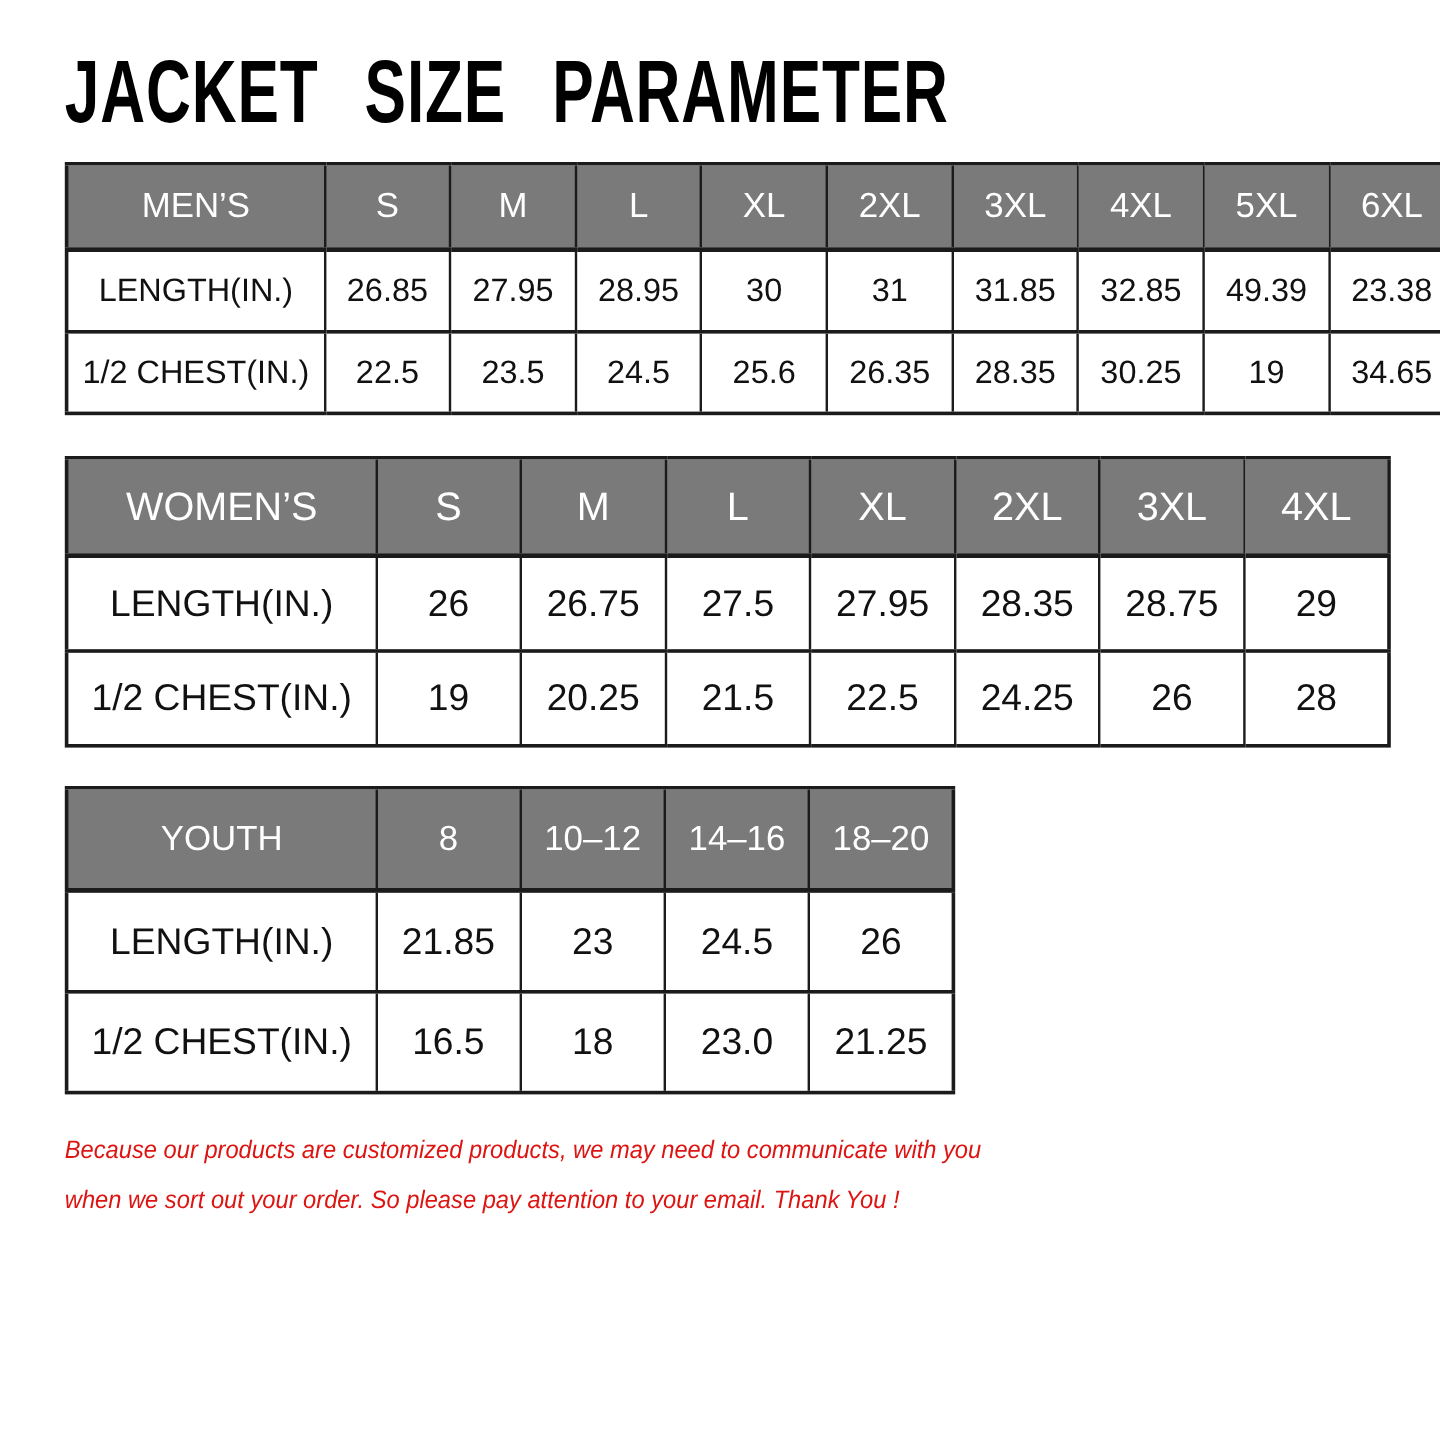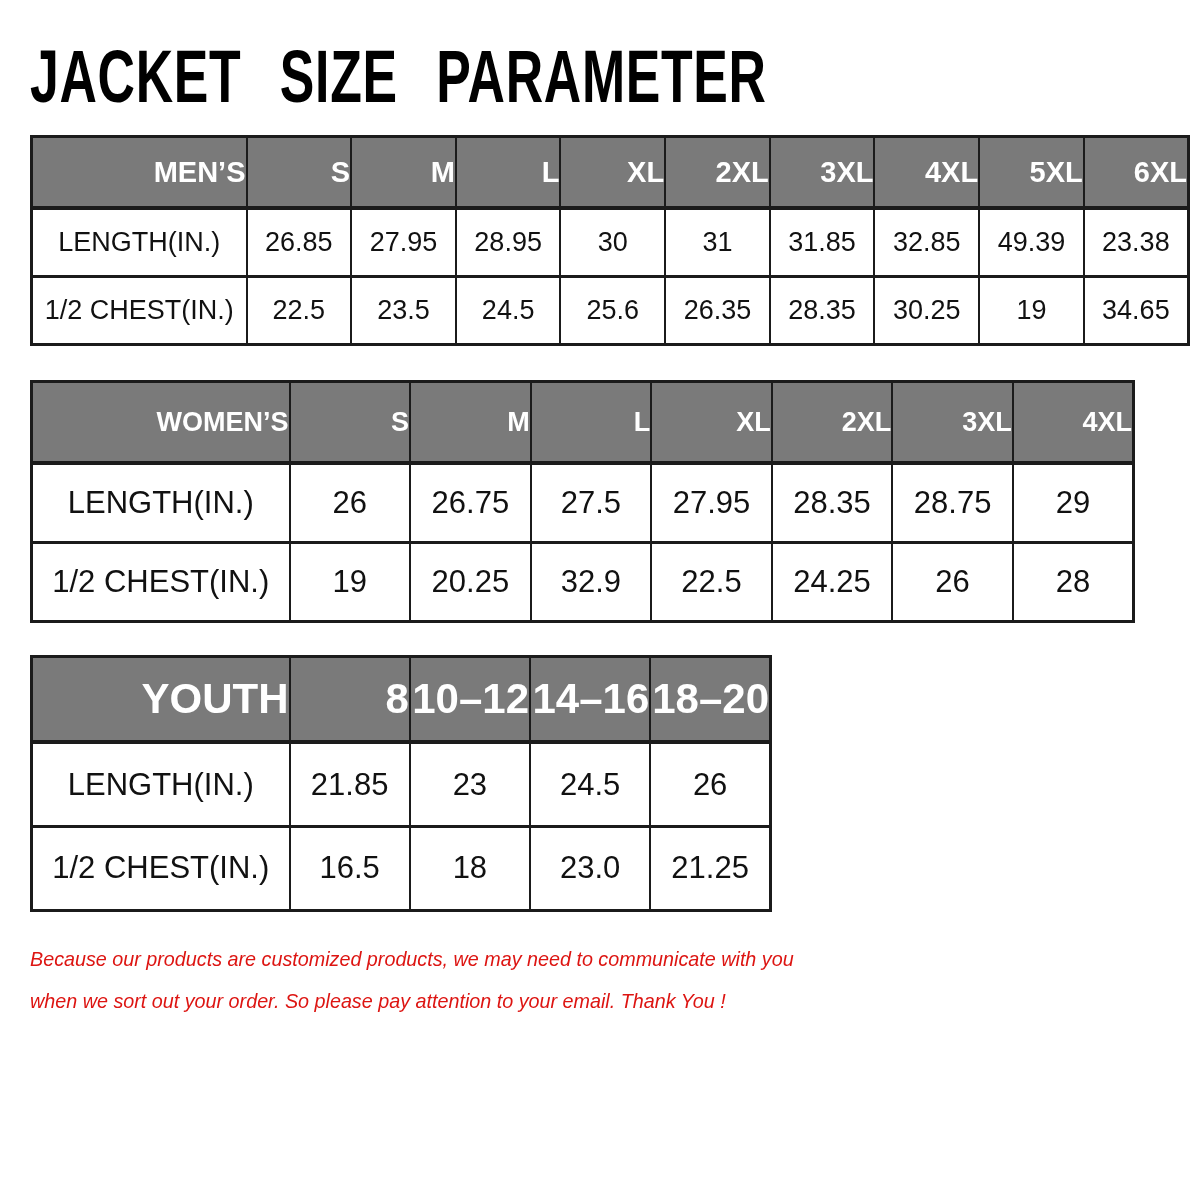--- a/index.html
+++ b/index.html
@@ -8,21 +8,21 @@
     --accent-red:#dd1512;
     --border:#1b1b1b;
     --text:#111111;
   }
   *{box-sizing:border-box;}
   html,body{margin:0;padding:0;}
   body{
     width:1200px;height:1200px;overflow:hidden;background:#ffffff;
     font-family:"Liberation Sans",sans-serif;color:var(--text);
   }
-  .page{padding:20px 30px 0 30px;}
+  .page{padding:20px 30px 0 30px;margin-left:24px;}
 
   .title{
     margin:0;font-size:74px;line-height:72px;font-weight:bold;
     letter-spacing:1px;word-spacing:0.45em;white-space:nowrap;
     display:inline-block;transform:scaleX(0.70);transform-origin:0 50%;
     color:#000;
   }
   .note{
     margin-top:14px;color:var(--accent-red);
     font-size:29px;line-height:39px;font-weight:bold;
@@ -37,30 +37,30 @@
   table.size-table td{
     border-left:2px solid var(--border);
     border-right:2px solid var(--border);
     border-top:3px solid var(--border);
     border-bottom:3px solid var(--border);
     text-align:center;vertical-align:middle;padding:0;
     overflow:hidden;white-space:nowrap;
   }
   table.size-table thead th{
     background:var(--header-bg);color:var(--header-text);
-    font-weight:bold;border-bottom:4px solid var(--border);text-align:right;
+    font-weight:normal;border-bottom:4px solid var(--border);
   }
   table.mens{width:1160px;margin-top:18px;}
   table.mens thead th{height:72px;font-size:29px;}
   table.mens tbody td{height:68px;font-size:27px;}
   table.womens{width:1105px;margin-top:34px;}
-  table.womens thead th{height:82px;font-size:27px;}
+  table.womens thead th{height:82px;font-size:33px;}
   table.womens tbody td{height:79px;font-size:31px;}
   table.youth{width:742px;margin-top:32px;}
-  table.youth thead th{height:86px;font-size:42px;}
+  table.youth thead th{height:86px;font-size:29px;}
   table.youth tbody td{height:84px;font-size:31px;}
 
   .footer-para{
     margin:26px 0 0 0;color:var(--accent-red);
     font-size:21px;line-height:42px;font-style:italic;
   }
   .footer-para .cond,
   .advice .cond{display:inline-block;transform:scaleX(0.94);transform-origin:0 50%;white-space:nowrap;}
   .advice{
     margin:22px 0 0 0;color:var(--accent-red);
@@ -161,21 +161,21 @@
         <td>27.5</td>
         <td>27.95</td>
         <td>28.35</td>
         <td>28.75</td>
         <td>29</td>
       </tr>
       <tr>
         <td>1/2 CHEST(IN.)</td>
         <td>19</td>
         <td>20.25</td>
-        <td>32.9</td>
+        <td>21.5</td>
         <td>22.5</td>
         <td>24.25</td>
         <td>26</td>
         <td>28</td>
       </tr>
     </tbody>
   </table>
 
   <table class="size-table youth">
     <colgroup>

